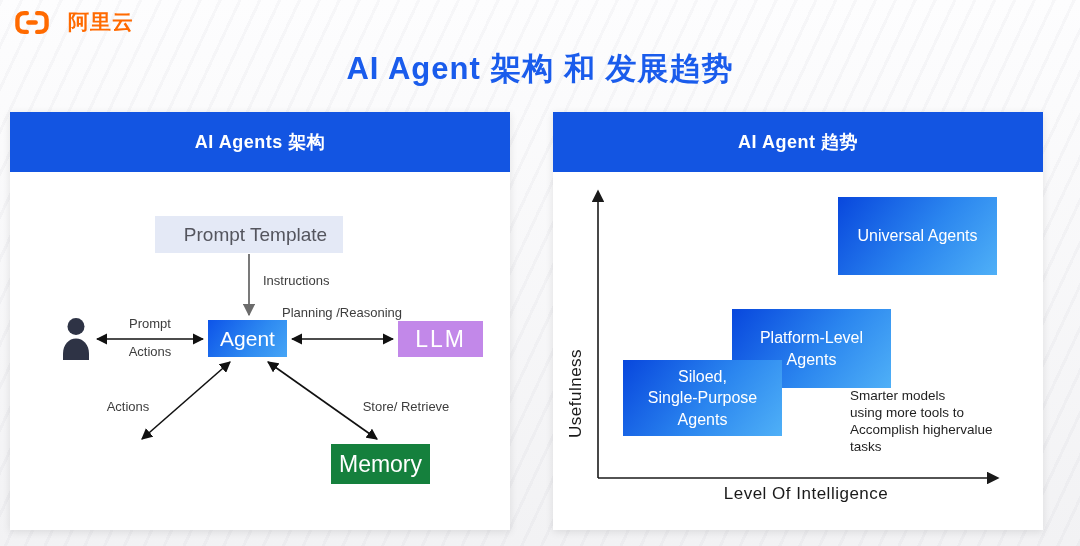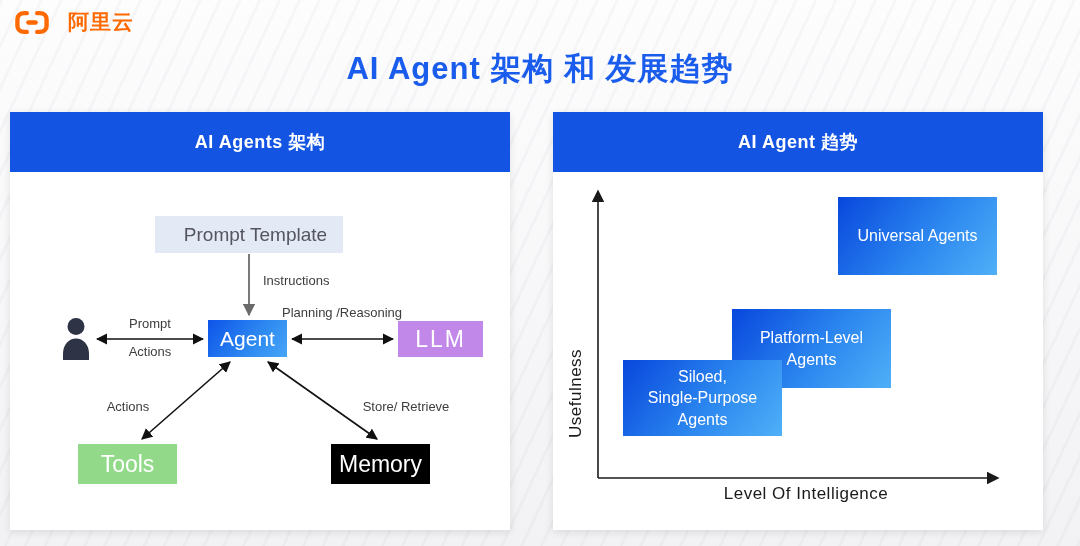--- a/index.html
+++ b/index.html
@@ -29,21 +29,21 @@
   }
   .panel-body { position:relative; width:100%; height:358px; }
   .overlay { position:absolute; inset:0; width:100%; height:100%; }
   
   .box { position:absolute; display:flex; align-items:center; justify-content:center; text-align:center; }
   .node-prompt  { left:145px; top:44px;  width:188px; height:37px; background:#E4E9F6; color:#54555E; font-size:19px;padding-left:13px; }
   .node-agent   { left:198px; top:148px; width:79px;  height:37px;
                   background:linear-gradient(125deg,#0D54E9 0%,#2E8AF1 60%,#46A5F6 100%); color:#fff; font-size:21px; }
   .node-llm     { left:388px; top:149px; width:85px;  height:36px; background:#C288E9; color:#fff; font-size:23px; letter-spacing:2px; }
   .node-tools   { left:68px;  top:272px; width:99px;  height:40px; background:#92DA8A; color:#fff; font-size:23px; }
-  .node-memory  { left:321px; top:272px; width:99px;  height:40px; background:#000000; color:#fff; font-size:23px; }
+  .node-memory  { left:321px; top:272px; width:99px;  height:40px; background:#15803d; color:#fff; font-size:23px; }
   .edge-label { position:absolute; color:#3D3D3D; font-size:13px; white-space:nowrap; }
   .lab-instructions { left:253px; top:101px; }
   .lab-planning     { left:272px; top:133px; }
   .lab-prompt       { left:104px; top:144px; width:72px; text-align:center; }
   .lab-response     { left:100px; top:172px; width:80px; text-align:center; }
   .lab-actions      { left:88px;  top:227px; width:60px; text-align:center; }
   .lab-store        { left:350px; top:227px; width:92px; text-align:center; }
   .user-icon { position:absolute; left:51px; top:145px; }
   
   .trend-box {
@@ -100,21 +100,20 @@
     </svg>
 
     <svg class="user-icon" width="30" height="44" viewBox="0 0 30 44">
       <circle cx="15" cy="9.5" r="8.5" fill="#2E3345"></circle>
       <path d="M2 43 L2 37 C2 27.5 7.8 21.5 15 21.5 C22.2 21.5 28 27.5 28 37 L28 43 Z" fill="#2E3345"></path>
     </svg>
 
     <div class="box node-prompt">Prompt Template</div>
     <div class="box node-agent">Agent</div>
     <div class="box node-llm">LLM</div>
-    <div class="box node-tools">Tools</div>
     <div class="box node-memory">Memory</div>
 
     <div class="edge-label lab-instructions">Instructions</div>
     <div class="edge-label lab-planning">Planning /Reasoning</div>
     <div class="edge-label lab-prompt">Prompt</div>
     <div class="edge-label lab-response">Actions</div>
     <div class="edge-label lab-actions">Actions</div>
     <div class="edge-label lab-store">Store/ Retrieve</div>
   </div>
 </div>
@@ -133,16 +132,20 @@
       <line x1="45" y1="306" x2="444" y2="306" stroke="#1A1A1A" stroke-width="1.6" marker-end="url(#mX)"></line>
     </svg>
 
     <div class="trend-box tb-universal pre">Universal Agents</div>
     <div class="trend-box tb-platform  pre">Platform-Level
 Agents</div>
     <div class="trend-box tb-siloed    pre">Siloed,
 Single-Purpose
 Agents</div>
 
+    <div class="annotation pre">Smarter models
+using more tools to
+Accomplish highervalue
+tasks</div>
     <div class="ylabel">Usefulness</div>
     <div class="xlabel">Level Of Intelligence</div>
   </div>
 </div>
 
 </body></html>

